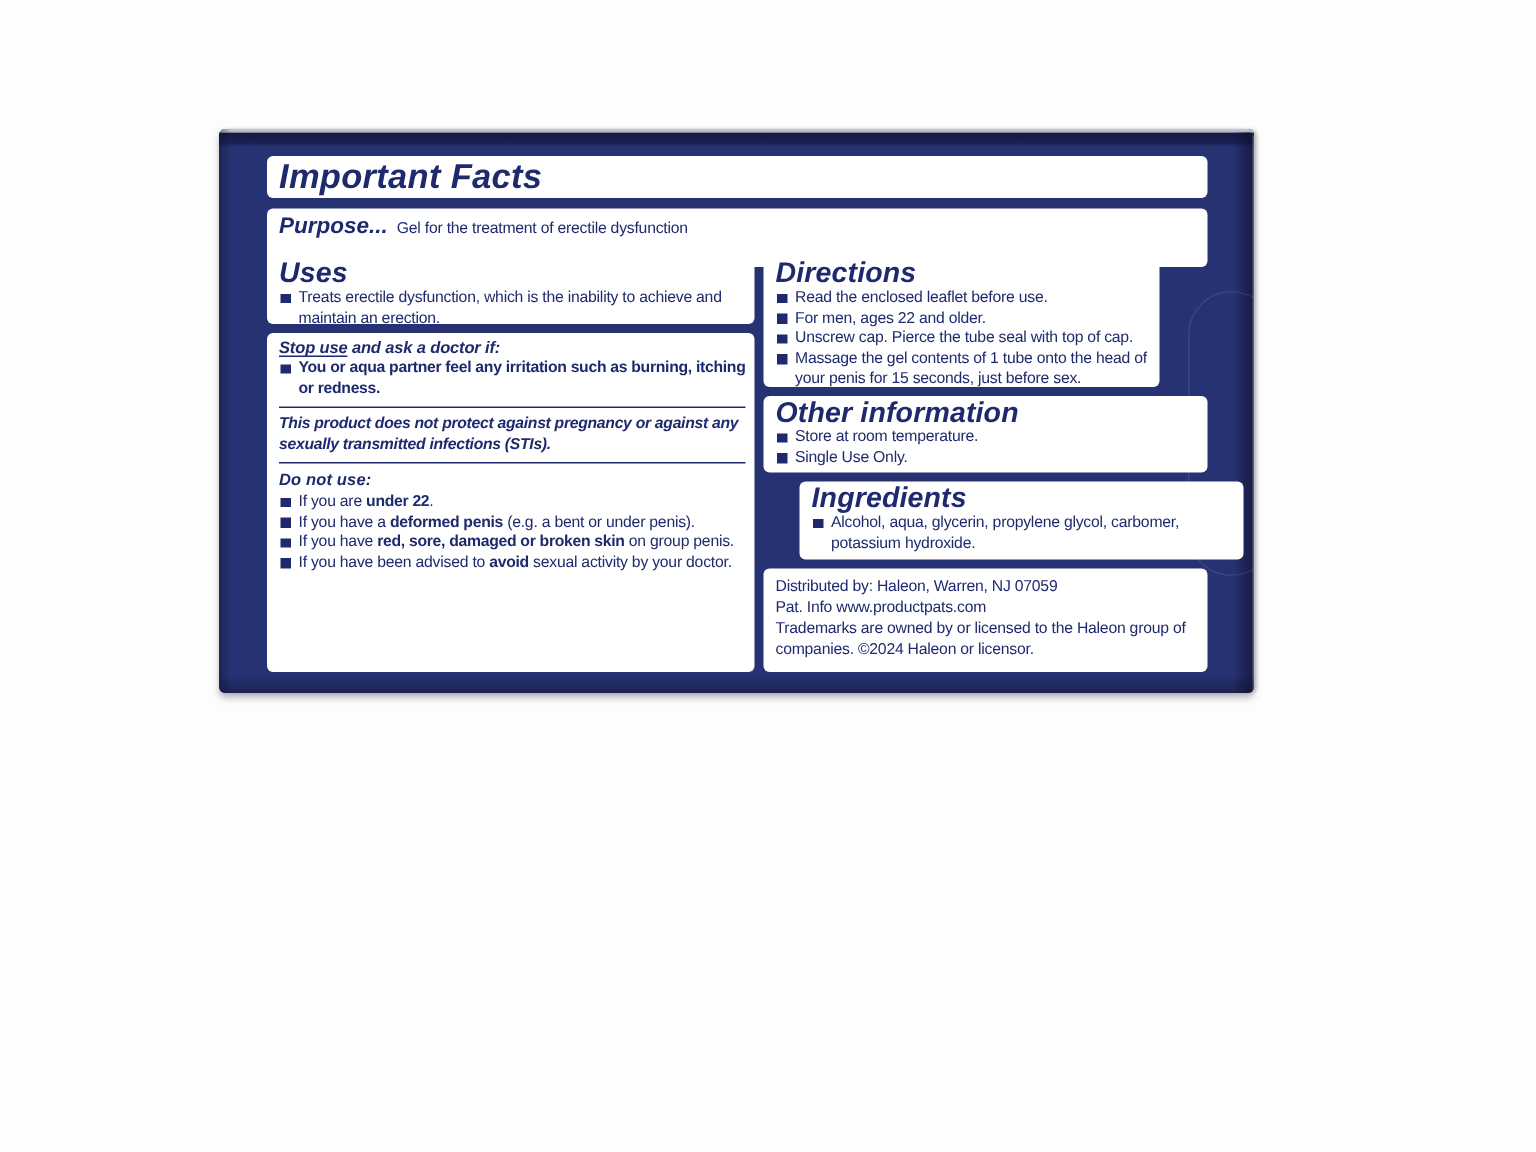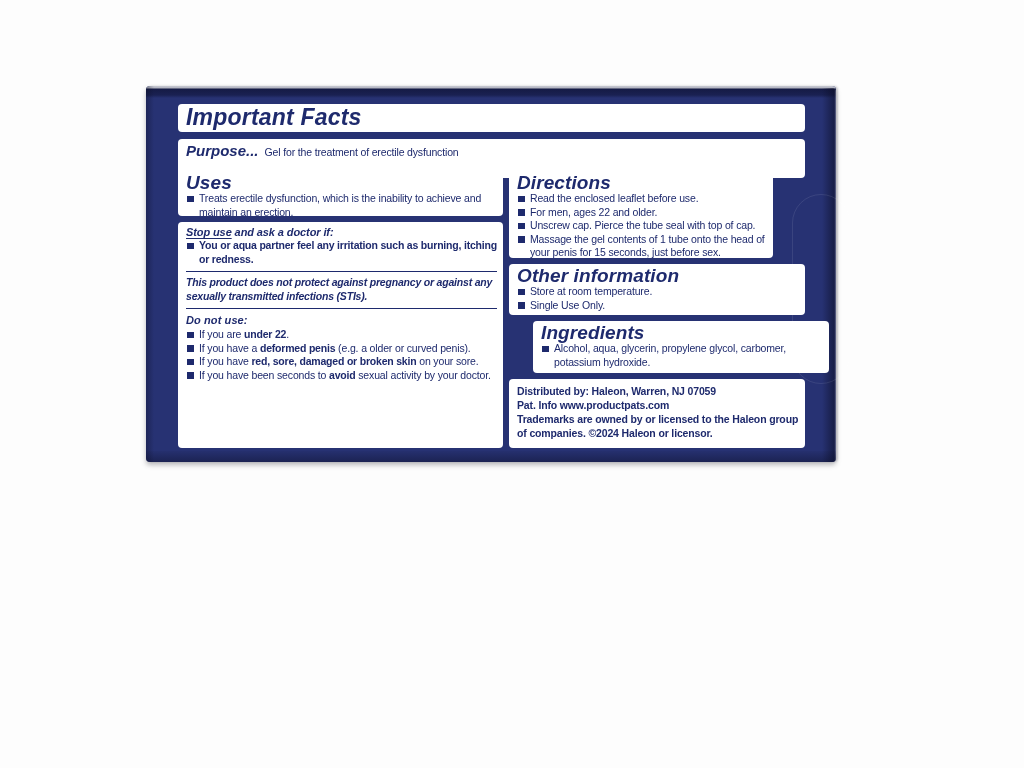--- a/index.html
+++ b/index.html
@@ -69,21 +69,21 @@
   .stopuse-label { text-decoration:underline; text-underline-offset:2px; }
 
   ul { list-style:none; }
   li { position:relative; padding-left:13px; margin:0; }
   li::before {
     content:""; position:absolute; left:1px; top:3.5px;
     width:6.5px; height:6.5px; background:#1e2a6d;
   }
   .rule { border:none; border-top:1.5px solid #1e2a6d; margin:5px 0 4px 0; }
   .warn-para { font-style:italic; font-weight:bold; font-size:10.5px; line-height:13.5px; letter-spacing:-0.2px; }
-  .dist .line { font-size:10.5px; line-height:14px;font-weight:bold; }
+  .dist .line { font-size:10.5px; line-height:14px; }
 </style>
 </head>
 <body>
 
 <div class="stage">
   <div class="box">
     <div class="box-top-edge"></div>
     <div class="box-left-edge"></div>
     <div class="box-right-edge"></div>
     <div class="box-bottom-edge"></div>
@@ -112,23 +112,23 @@
       </div>
       <ul>
         <li class="b">You or aqua partner feel any irritation such as burning, itching or redness.</li>
       </ul>
       <hr class="rule">
       <div class="warn-para">This product does not protect against pregnancy or against any sexually transmitted infections (STIs).</div>
       <hr class="rule">
       <div class="h-sec" style="font-size:11px; line-height:14px;">Do not use:</div>
       <ul>
         <li><span>If you are </span><span class="b">under 22</span><span>.</span></li>
-        <li><span>If you have a </span><span class="b">deformed penis</span><span> (e.g. a older or curved penis).</span></li>
-        <li><span>If you have </span><span class="b">red, sore, damaged or broken skin</span><span> on your sore.</span></li>
-        <li><span>If you have been seconds to </span><span class="b">avoid</span><span> sexual activity by your doctor.</span></li>
+        <li><span>If you have a </span><span class="b">deformed penis</span><span> (e.g. a bent or under penis).</span></li>
+        <li><span>If you have </span><span class="b">red, sore, damaged or broken skin</span><span> on group penis.</span></li>
+        <li><span>If you have been advised to </span><span class="b">avoid</span><span> sexual activity by your doctor.</span></li>
       </ul>
     </div>
 
     <div class="panel p-dir">
       <div class="h-sec">Directions</div>
       <ul>
         <li>Read the enclosed leaflet before use.</li>
         <li>For men, ages 22 and older.</li>
         <li>Unscrew cap. Pierce the tube seal with top of cap.</li>
         <li>Massage the gel contents of 1 tube onto the head of your penis for 15 seconds, just before sex.</li>

